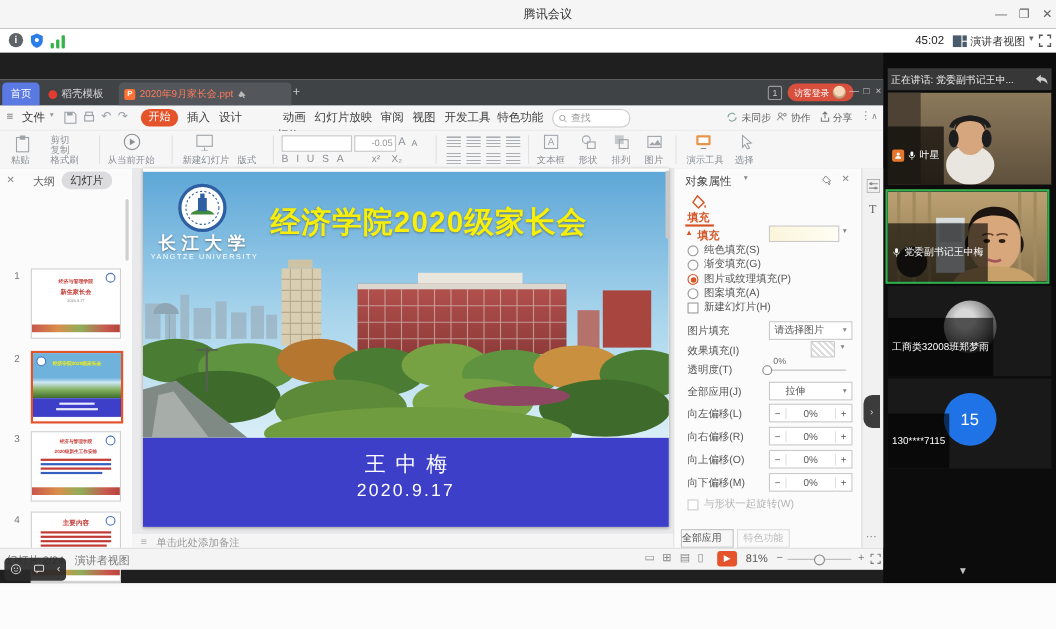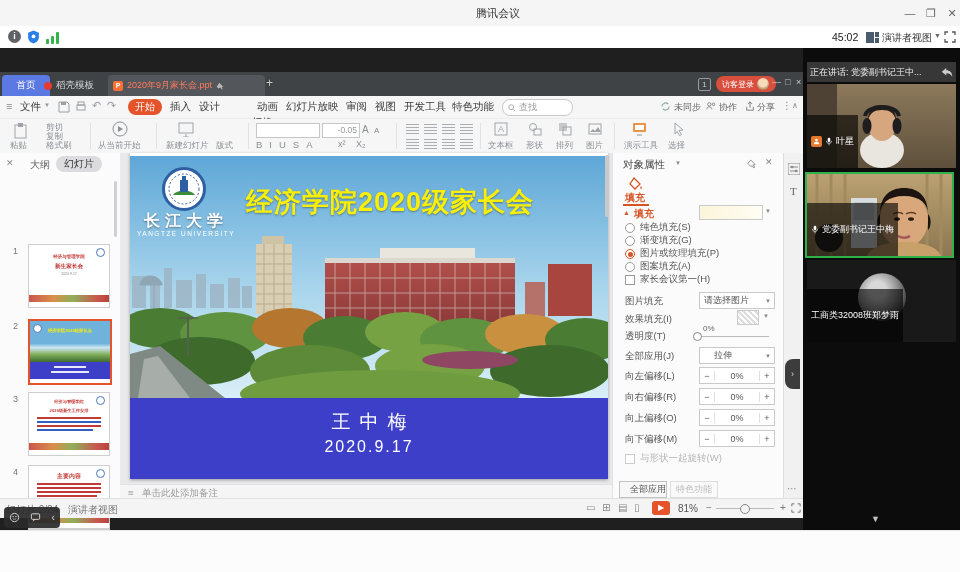--- a/index.html
+++ b/index.html
@@ -98,21 +98,21 @@
     <div class="abs" style="left:934px;top:6px;font-size:7px;color:#666;">▼</div>
     <svg class="abs" style="left:944px;top:5px;" width="12" height="12" viewBox="0 0 12 12">
         <path d="M1 4V1h3M8 1h3v3M11 8v3H8M4 11H1V8" fill="none" stroke="#555" stroke-width="1.3"></path>
       </svg>
   </div>
 
   <div class="abs" id="stage">
     <div class="abs" id="wps">
 
       <div class="abs" id="tabbar">
-        <div class="abs wtab" style="left:2px;width:48px;background:#5b79e3;color:#fff;justify-content:center;">首页</div>
+        <div class="abs wtab" style="left:2px;width:34px;background:#5b79e3;color:#fff;justify-content:center;">首页</div>
         <div class="abs wtab" style="left:40px;width:66px;color:#d5d5d5;padding-left:4px;gap:4px;">
           <span style="width:8px;height:8px;border-radius:50%;background:#e23c30;display:inline-block;"></span>
           <span>稻壳模板</span>
         </div>
         <div class="abs wtab" style="left:108px;width:152px;background:#53575b;color:#ff7a5c;padding-left:5px;gap:4px;">
           <span style="width:10px;height:10px;background:#ff7033;color:#fff;font-size:7px;font-weight:bold;text-align:center;line-height:10px;border-radius:2px;display:inline-block;">P</span>
           <span style="font-size:9px;">2020年9月家长会.ppt</span>
           <svg width="8" height="8" viewBox="0 0 10 10">
               <path d="M4 1l5 5-2 .5L8.5 9 7 9 5.5 7 3 8 1 6z" fill="#b9b9b9"></path>
             </svg>
@@ -435,21 +435,21 @@
 
         <span class="radio" style="top:70px;"></span>
         <span class="rlabel" style="top:68px;">纯色填充(S)</span>
         <span class="radio" style="top:83px;"></span>
         <span class="rlabel" style="top:81px;">渐变填充(G)</span>
         <span class="radio sel" style="top:96px;"></span>
         <span class="rlabel" style="top:94px;">图片或纹理填充(P)</span>
         <span class="radio" style="top:109px;"></span>
         <span class="rlabel" style="top:107px;">图案填充(A)</span>
         <span class="chk" style="top:122px;"></span>
-        <span class="rlabel" style="top:120px;">家长会议第一(H)</span>
+        <span class="rlabel" style="top:120px;">新建幻灯片(H)</span>
 
         <span class="prlbl" style="top:142px;">图片填充</span>
         <div class="prbox" style="top:139px;">
           <span style="padding-left:4px;flex:1;">请选择图片</span>
           <span style="font-size:6px;color:#888;padding-right:3px;">▼</span>
         </div>
         <span class="prlbl" style="top:160px;">效果填充(I)</span>
         <div class="abs" style="left:124px;top:157px;width:20px;height:13px;border:1px solid #c9c9c9;background:repeating-linear-gradient(45deg,#ddd 0 2px,#fff 2px 4px);"></div>
         <span class="abs" style="left:150px;top:160px;font-size:6px;color:#888;">▼</span>
         <span class="prlbl" style="top:177px;">透明度(T)</span>
@@ -482,21 +482,21 @@
         </div>
         <span class="prlbl" style="top:280px;">向下偏移(M)</span>
         <div class="prbox" style="top:277px;">
           <span style="width:14px;text-align:center;border-right:1px solid #e0e0e0;">−</span>
           <span style="flex:1;text-align:center;">0%</span>
           <span style="width:14px;text-align:center;border-left:1px solid #e0e0e0;">+</span>
         </div>
         <span class="chk" style="top:301px;border-color:#ccc;"></span>
         <span class="rlabel" style="top:299px;color:#b5b5b5;">与形状一起旋转(W)</span>
 
-        <div class="abs" style="left:6px;top:328px;width:46px;height:15px;border:1px solid #c2c2c2;background:#f7f7f7;font-size:9px;color:#555;text-align:right;line-height:15px;">全部应用</div>
+        <div class="abs" style="left:6px;top:328px;width:46px;height:15px;border:1px solid #c2c2c2;background:#f7f7f7;font-size:9px;color:#555;text-align:left;line-height:15px;">全部应用</div>
         <div class="abs" style="left:57px;top:328px;width:46px;height:15px;border:1px solid #ddd;background:#fafafa;font-size:9px;color:#bbb;text-align:center;line-height:15px;">特色功能</div>
       </div>
 
       <div class="abs" id="vtools">
         <svg class="abs" style="left:4px;top:10px;" width="12" height="12" viewBox="0 0 12 12">
             <rect x="0" y="0" width="12" height="12" fill="none" stroke="#8a8a8a"></rect>
             <line x1="2" y1="4" x2="10" y2="4" stroke="#8a8a8a"></line>
             <line x1="2" y1="8" x2="10" y2="8" stroke="#8a8a8a"></line>
             <circle cx="4" cy="4" r="1.3" fill="#8a8a8a"></circle>
             <circle cx="8" cy="8" r="1.3" fill="#8a8a8a"></circle>
@@ -604,20 +604,26 @@
       </div>
     </div>
 
     <div class="tile" style="top:212px;height:82px;">
       <div class="avcircle" style="background:radial-gradient(circle at 40% 35%,#d8d8d8 20%,#9a9a9a 45%,#3a3a3a 75%,#222 100%);"></div>
       <div class="plabel">
         <span>工商类32008班郑梦雨</span>
       </div>
     </div>
 
+    <div class="tile" style="top:296px;height:82px;">
+      <div class="avcircle" style="background:#2073e6;display:flex;align-items:center;justify-content:center;color:#fff;font-size:15px;">15</div>
+      <div class="plabel">
+        <span>130****7115</span>
+      </div>
+    </div>
 
 
     <div class="abs" style="left:68px;top:466px;color:rgba(255,255,255,.75);font-size:9px;">▼</div>
   </div>
 
   <div class="abs" id="bottombar">
     
     
     
     

